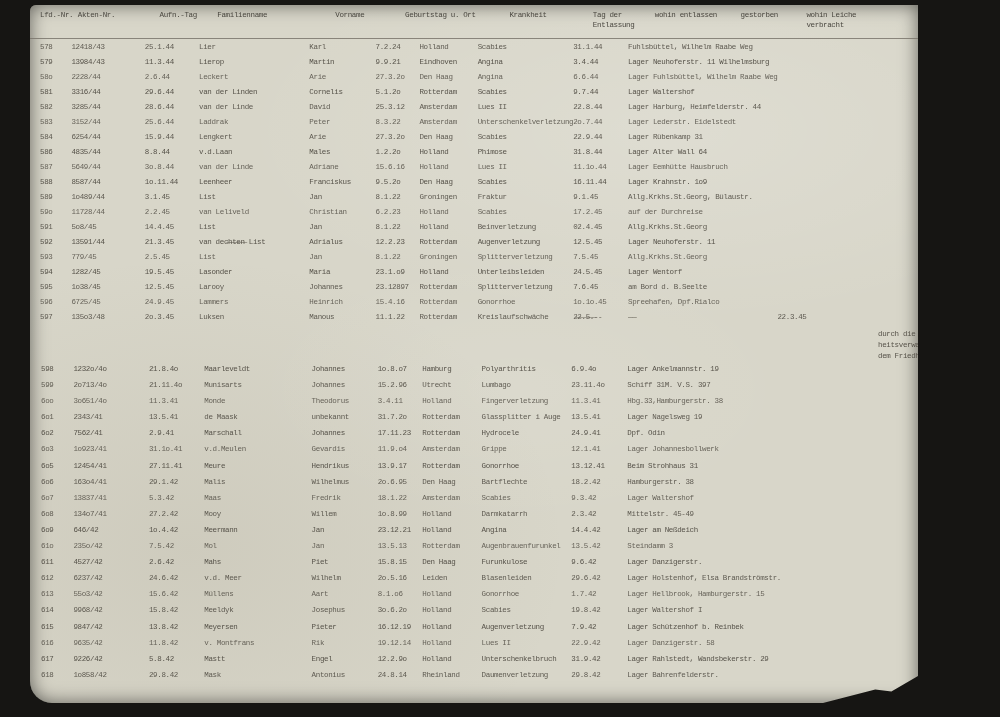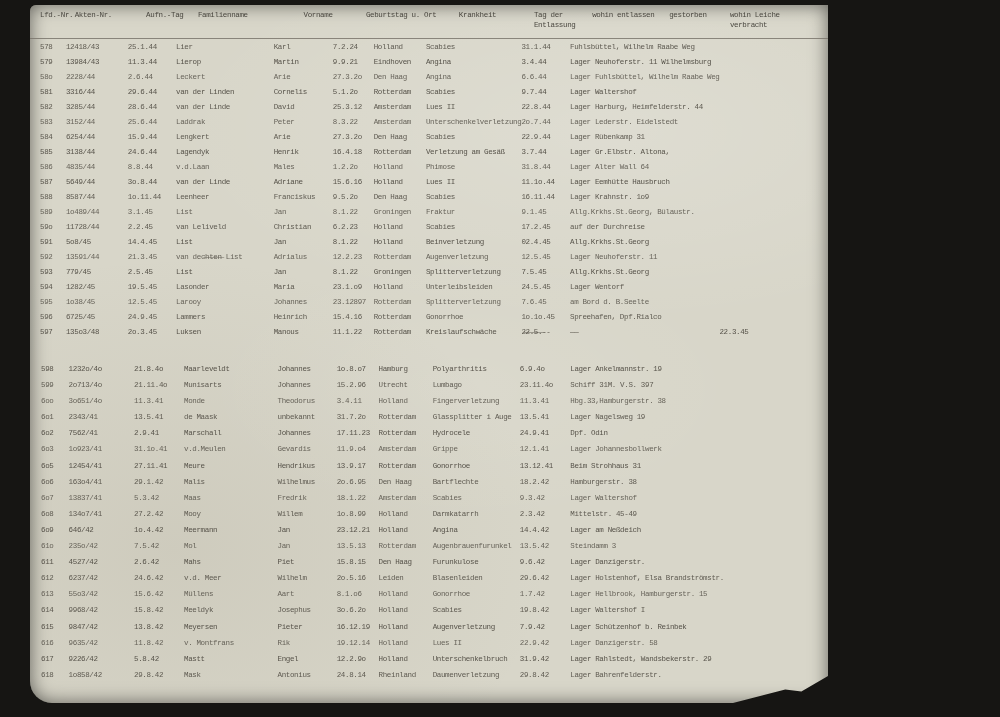--- a/index.html
+++ b/index.html
@@ -12,21 +12,21 @@
   *{margin:0;padding:0;box-sizing:border-box;}
   html,body{width:1000px;height:717px;overflow:hidden;}
   body{
     background:var(--bg);
     font-family:"Liberation Mono","DejaVu Sans Mono",monospace;
     position:relative;
   }
   .paper{
     position:absolute;
     left:30px;top:5px;
-    width:798px;height:698px;
+    width:888px;height:698px;
     background:
       radial-gradient(ellipse 620px 280px at 72% 18%, rgba(255,255,255,0.16), transparent 70%),
       radial-gradient(ellipse 540px 420px at 18% 78%, rgba(118,108,86,0.10), transparent 70%),
       radial-gradient(ellipse 400px 200px at 55% 55%, rgba(255,255,255,0.08), transparent 70%),
       var(--paper);
     border-radius:6px 0 0 22px;
     box-shadow:0 0 18px rgba(0,0,0,0.55) inset;
     overflow:hidden;
   }
   .torn-corner{
@@ -225,34 +225,20 @@
           <td>Arie</td>
           <td>27.3.2o</td>
           <td>Den Haag</td>
           <td>Scabies</td>
           <td>22.9.44</td>
           <td>Lager Rübenkamp 31</td>
           <td></td>
           <td></td>
         </tr>
         <tr>
-          <td>585</td>
-          <td>3138/44</td>
-          <td>24.6.44</td>
-          <td>Lagendyk</td>
-          <td>Henrik</td>
-          <td>16.4.18</td>
-          <td>Rotterdam</td>
-          <td>Verletzung am Gesäß</td>
-          <td>3.7.44</td>
-          <td>Lager Gr.Elbstr. Altona,</td>
-          <td></td>
-          <td></td>
-        </tr>
-        <tr>
           <td>586</td>
           <td>4835/44</td>
           <td>8.8.44</td>
           <td>v.d.Laan</td>
           <td>Males</td>
           <td>1.2.2o</td>
           <td>Holland</td>
           <td>Phimose</td>
           <td>31.8.44</td>
           <td>Lager Alter Wall 64</td>

